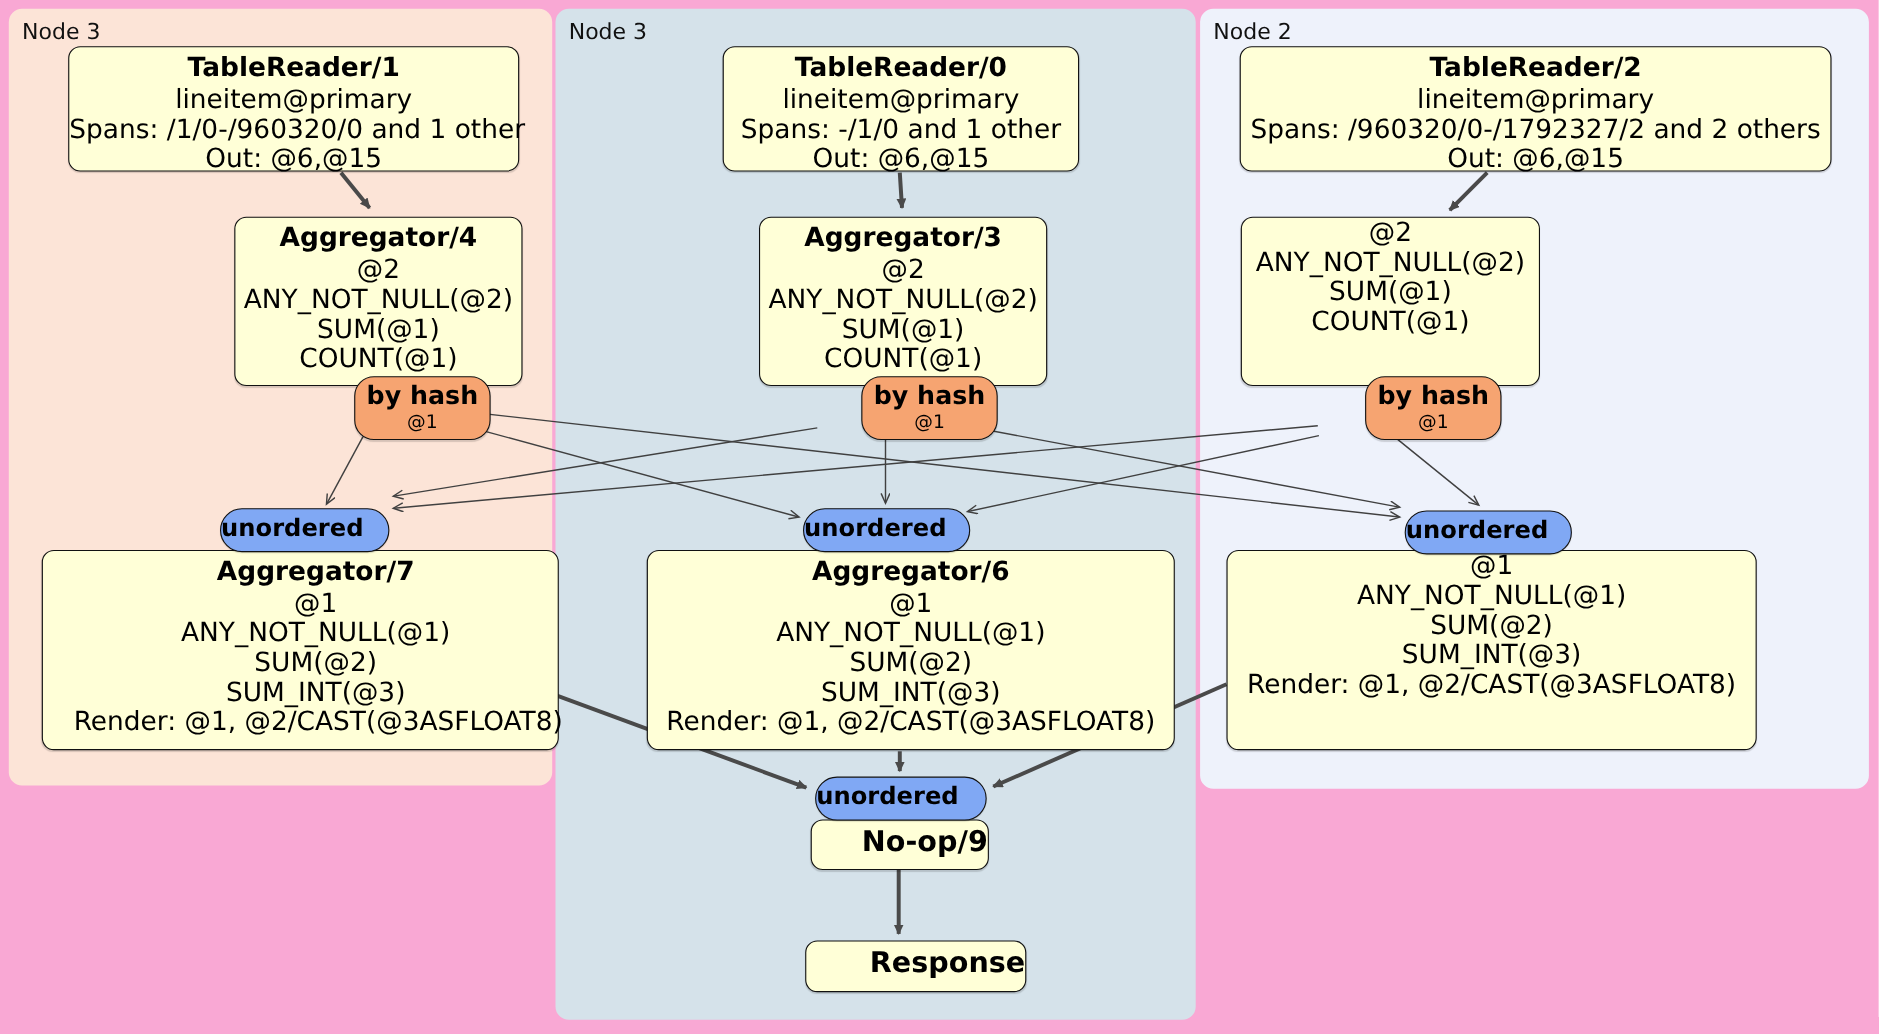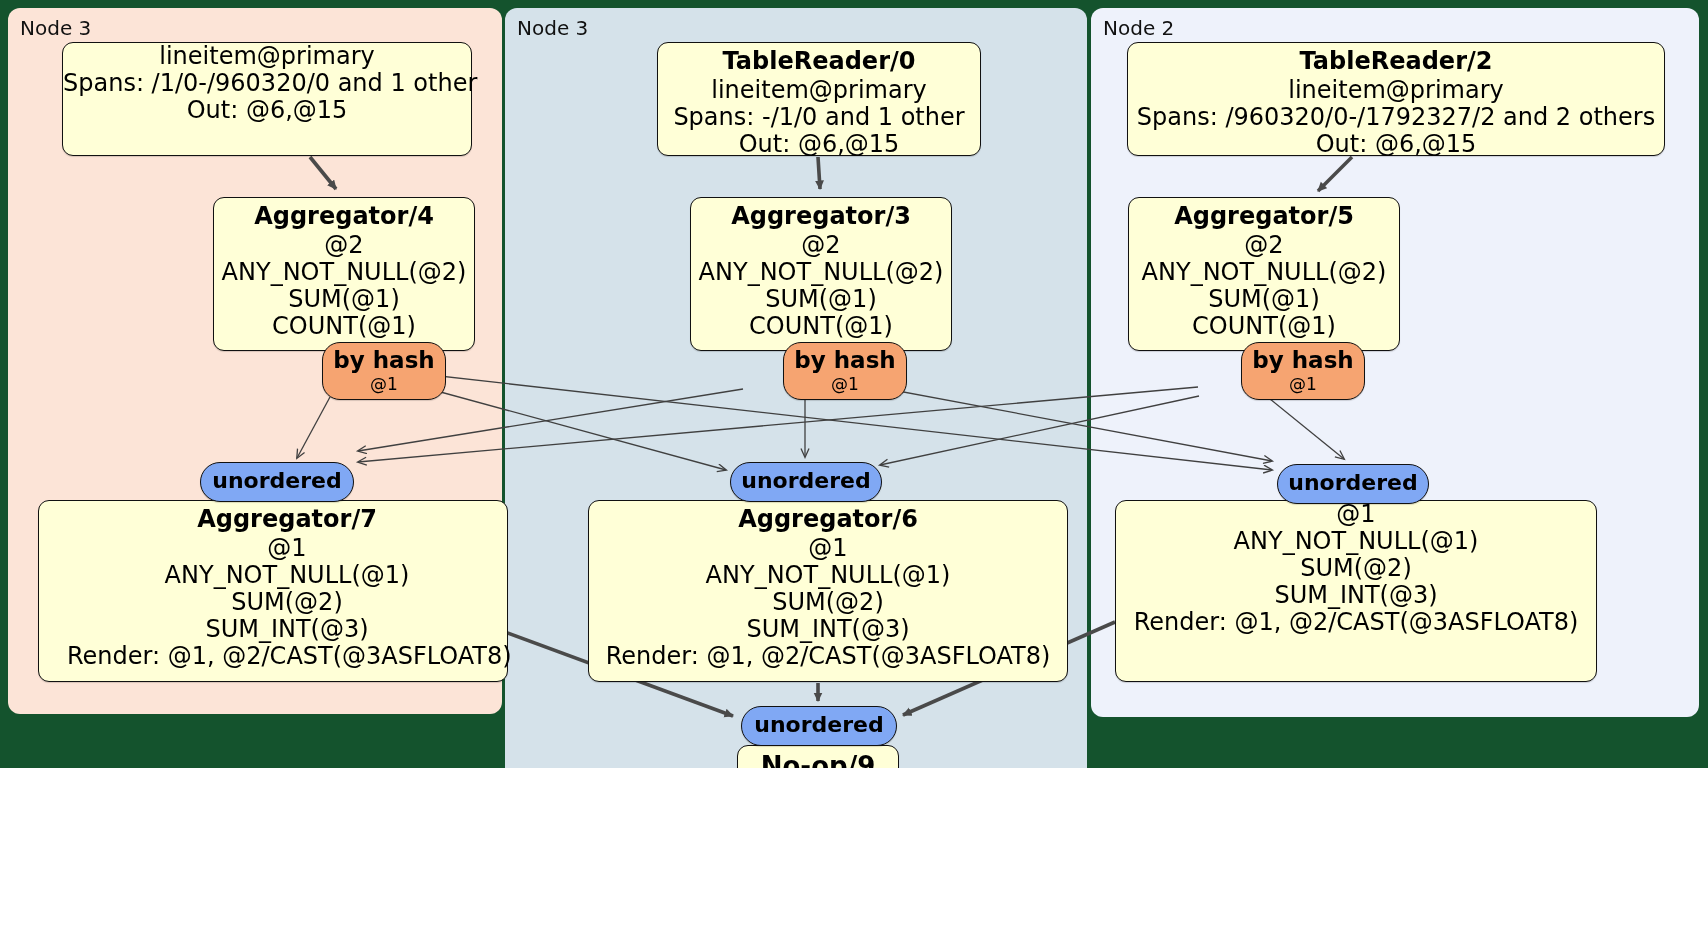--- a/index.html
+++ b/index.html
@@ -2,21 +2,21 @@
 <html style="--bg-node3: #fce4d7; --bg-node1: #d5e2ea; --bg-node2: #eef2fb; --box: #ffffd7; --router: #f6a471; --sync: #80a8f4; --edge: #4a4a4a;"><head>
 <meta charset="utf-8">
 <style>
   :root{
     --bg-node3:#fce4d7; --bg-node1:#d5e2ea; --bg-node2:#eef2fb;
     --box:#ffffd7; --router:#f6a471; --sync:#80a8f4;
     --edge:#4a4a4a; --thin:#404040; --ink:#000000;
   }
   html,body{margin:0;padding:0;background:#ffffff;}
   body{font-family:"DejaVu Sans","Liberation Sans",sans-serif;color:var(--ink);}
-  #canvas{position:relative;width:1708px;height:768px;background:#14532d;overflow:hidden;}
+  #canvas{position:relative;width:1708px;height:940px;background:#f9a8d4;overflow:hidden;}
 
   .region{position:absolute;border-radius:12px;z-index:0;}
   .region-label{position:absolute;top:8px;left:12px;font-size:20px;color:#111;white-space:nowrap;}
 
   #edges{position:absolute;left:0;top:0;z-index:1;}
 
   .proc{
     position:absolute;z-index:2;background:var(--box);
     border:1.6px solid #111;border-radius:11px;
     text-align:center;white-space:nowrap;
@@ -29,26 +29,26 @@
     position:absolute;z-index:3;background:var(--router);
     border:1.6px solid #111;border-radius:18px;text-align:center;
     box-shadow:0 1px 1px rgba(0,0,0,0.15);
     margin-left:40px;
   }
   .router .r1{font-weight:bold;font-size:23px;line-height:28px;padding-top:3px;}
   .router .r2{font-size:17px;line-height:20px;}
 
   .sync{
     position:absolute;z-index:3;background:var(--sync);
-    border:1.6px solid #111;border-radius:20px;text-align:center;
+    border:1.6px solid #111;border-radius:20px;
     font-weight:bold;font-size:22px;line-height:36px;white-space:nowrap;
     box-shadow:0 1px 1px rgba(0,0,0,0.15);
   }
 
-  .final{font-weight:bold;font-size:26px;text-align:center;}
+  .final{font-weight:bold;font-size:26px;text-align:right;}
   .final .title{font-size:26px;line-height:41px;padding-top:0;}
 </style>
 </head>
 <body>
 
 <div id="canvas">
 
   <div class="region" style="left:8px;top:8px;width:494px;height:706px;background:var(--bg-node3);">
     <span class="region-label">Node 3</span>
   </div>
@@ -86,20 +86,21 @@
       <line x1="818" y1="157" x2="820" y2="189" marker-end="url(#mArrow)"></line>
       <line x1="1352" y1="157" x2="1318" y2="191" marker-end="url(#mArrow)"></line>
       <line x1="478" y1="622" x2="733" y2="716" marker-end="url(#mArrow)"></line>
       <line x1="818" y1="683" x2="818" y2="701" marker-end="url(#mArrow)"></line>
       <line x1="1115" y1="622" x2="903" y2="715" marker-end="url(#mArrow)"></line>
       <line x1="817" y1="790" x2="817" y2="849" marker-end="url(#mArrow)"></line>
     </g>
   </svg>
 
   <div class="proc" style="left:62px;top:42px;width:408px;height:112px;">
+    <div class="title">TableReader/1</div>
     <div class="line">lineitem@primary</div>
     <div class="line">Spans: /1/0-/960320/0 and 1 other</div>
     <div class="line">Out: @6,@15</div>
   </div>
   <div class="proc" style="left:657px;top:42px;width:322px;height:112px;">
     <div class="title">TableReader/0</div>
     <div class="line">lineitem@primary</div>
     <div class="line">Spans: -/1/0 and 1 other</div>
     <div class="line">Out: @6,@15</div>
   </div>
@@ -118,21 +119,20 @@
     <div class="line">COUNT(@1)</div>
   </div>
   <div class="proc" style="left:690px;top:197px;width:260px;height:152px;">
     <div class="title">Aggregator/3</div>
     <div class="line">@2</div>
     <div class="line">ANY_NOT_NULL(@2)</div>
     <div class="line">SUM(@1)</div>
     <div class="line">COUNT(@1)</div>
   </div>
   <div class="proc" style="left:1128px;top:197px;width:270px;height:152px;">
-    <div class="title">Aggregator/5</div>
     <div class="line">@2</div>
     <div class="line">ANY_NOT_NULL(@2)</div>
     <div class="line">SUM(@1)</div>
     <div class="line">COUNT(@1)</div>
   </div>
 
   <div class="router" style="left:282px;top:342px;width:122px;height:56px;">
     <div class="r1">by hash</div>
     <div class="r2">@1</div>
   </div>

